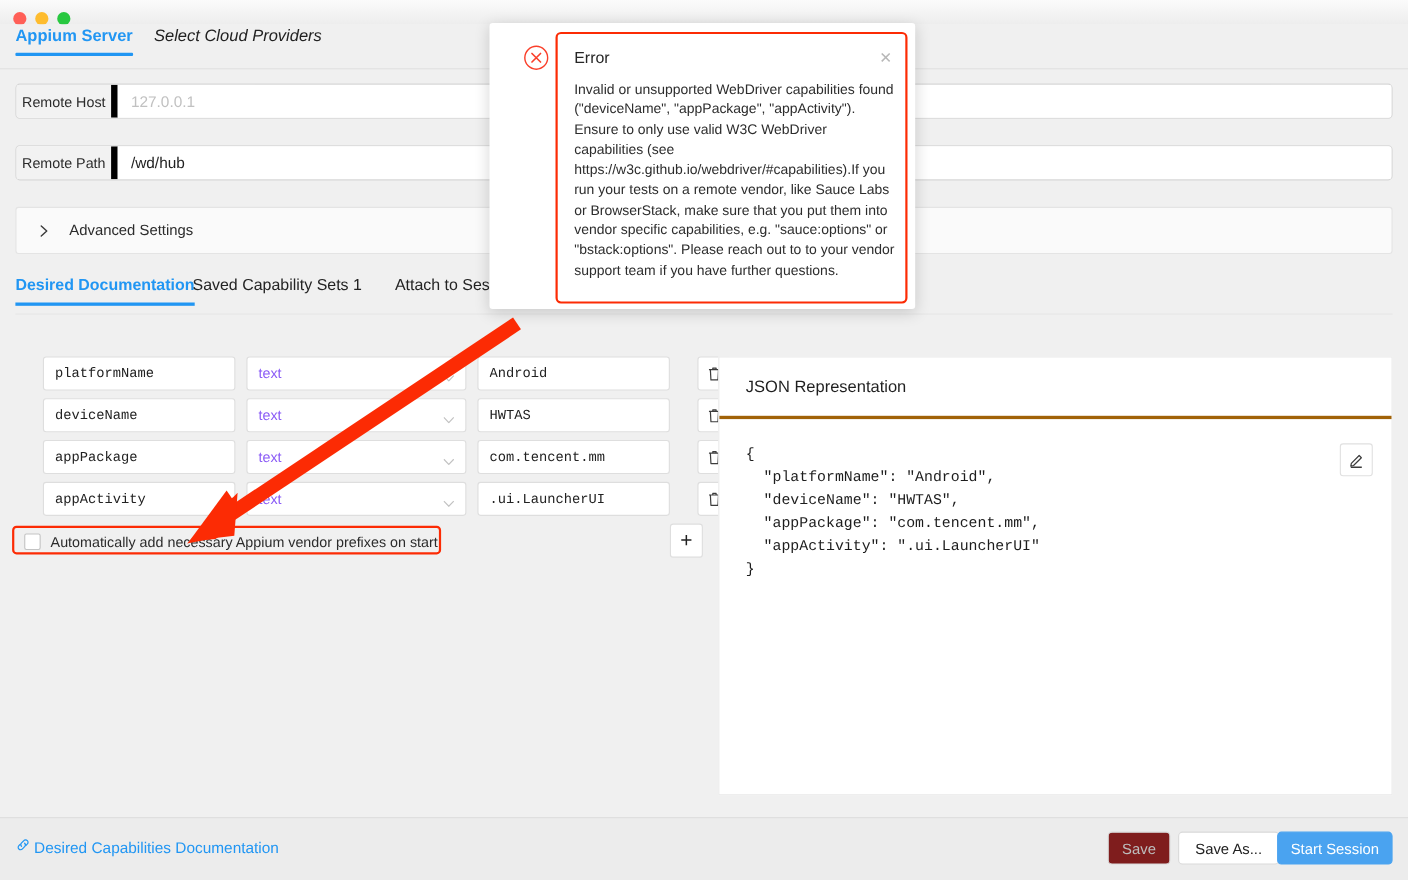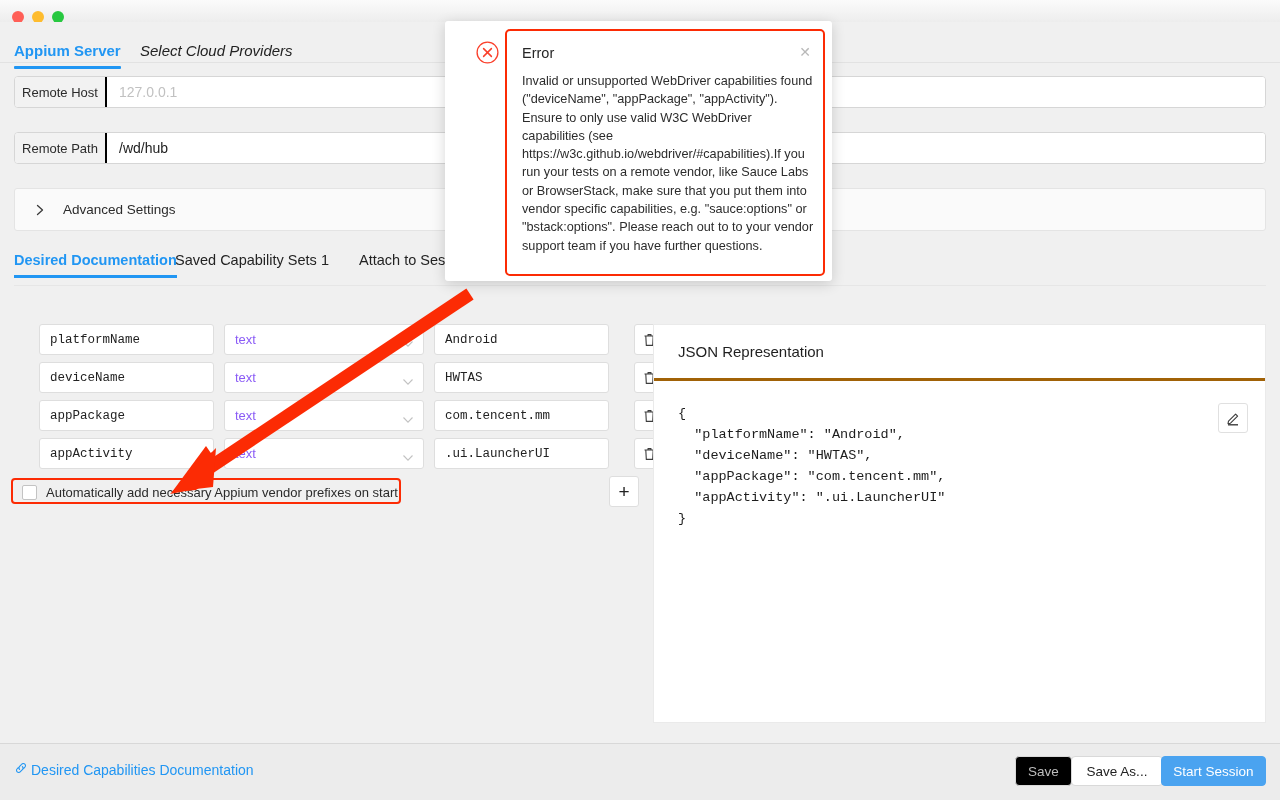--- a/index.html
+++ b/index.html
@@ -26,21 +26,21 @@
   .light.red { background: #ff5f57; }
   .light.yellow { background: #febc2e; }
   .light.green { background: #28c840; }
 
   
   .server-tabs {
     position: absolute; left: 0; top: 22px; width: 1280px; height: 40px;
     background: #f0f0f0;
   }
   .server-tab {
-    position: absolute; top: 20px;
+    position: absolute; top: 2px;
     font-size: 15px; color: #333;
     padding-bottom: 10px;
     cursor: default;
   }
   .server-tab.active {
     left: 14px;
     color: #2196f3;
     font-weight: bold;
   }
   .server-tab.active::after {
@@ -62,21 +62,21 @@
     position: absolute; left: 14px; width: 1252px; height: 32px;
     display: flex; align-items: stretch;
     border: 1px solid #d6d6d6; border-radius: 4px;
     background: #ffffff; overflow: hidden;
   }
   #row-host { top: 76px; }
   #row-path { top: 132px; }
   .field-label {
     width: 92px; flex: 0 0 92px;
     background: #f2f2f2;
-    border-right: 2px solid #000000;
+    border-right: 6px solid #000000;
     display: flex; align-items: center; justify-content: center;
     font-size: 13px; color: #2b2b2b;
   }
   .field-input {
     flex: 1 1 auto;
     border: none; outline: none;
     background: #ffffff;
     padding: 0 12px;
     font-family: "Liberation Sans", sans-serif;
     font-size: 14px; color: #222;
@@ -208,21 +208,21 @@
     display: flex; align-items: center; gap: 3px;
     font-size: 14px; color: #2196f3; cursor: default;
   }
   .btn {
     position: absolute; top: 12px; height: 30px;
     border: 1px solid #d9d9d9; border-radius: 4px;
     background: #ffffff; font-size: 13.5px; color: #222;
     display: flex; align-items: center; justify-content: center;
     cursor: default; font-family: "Liberation Sans", sans-serif;
   }
-  #btn-save { right: 208px; width: 57px; color: #bdbdbd; background:#000000; }
+  #btn-save { right: 216px; width: 57px; color: #bdbdbd; background:#7f1d1d; }
   #btn-saveas { right: 117px; width: 92px; }
   #btn-start {
     right: 14px; width: 105px;
     background: #4aa3f0; border-color: #4aa3f0; color: #fff;
   }
   .watermark {
     position: absolute; right: 20px; top: 770px;
     font-size: 13px; color: #e8e8e8;
     letter-spacing: .2px;
     pointer-events: none;

